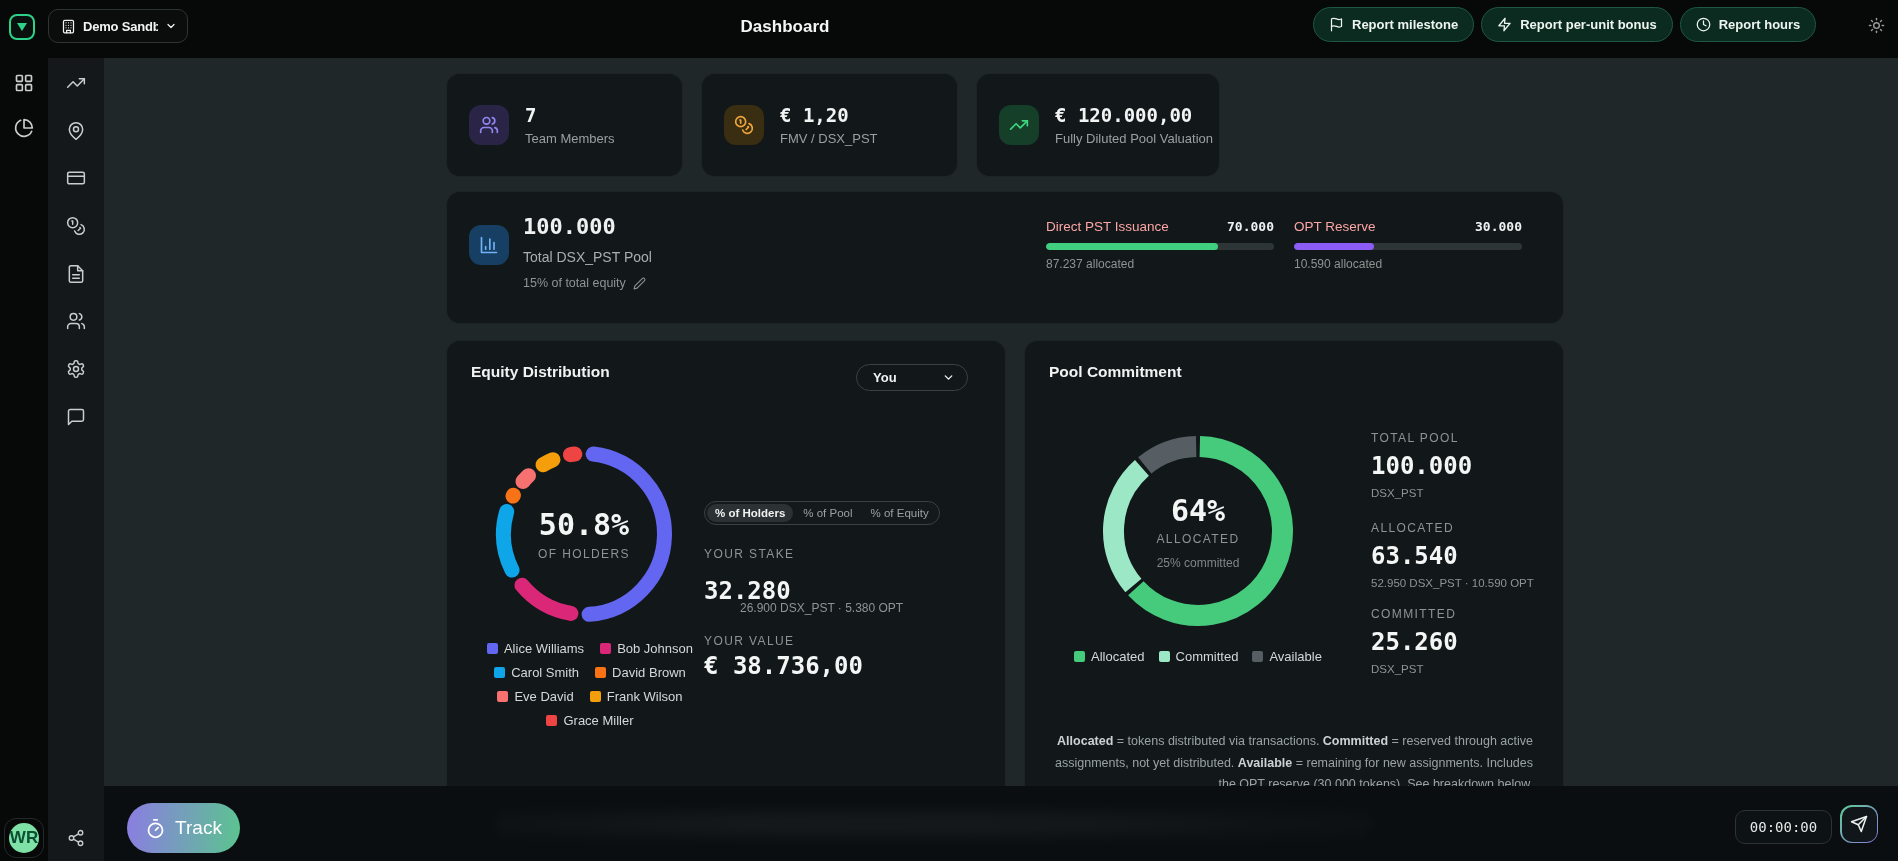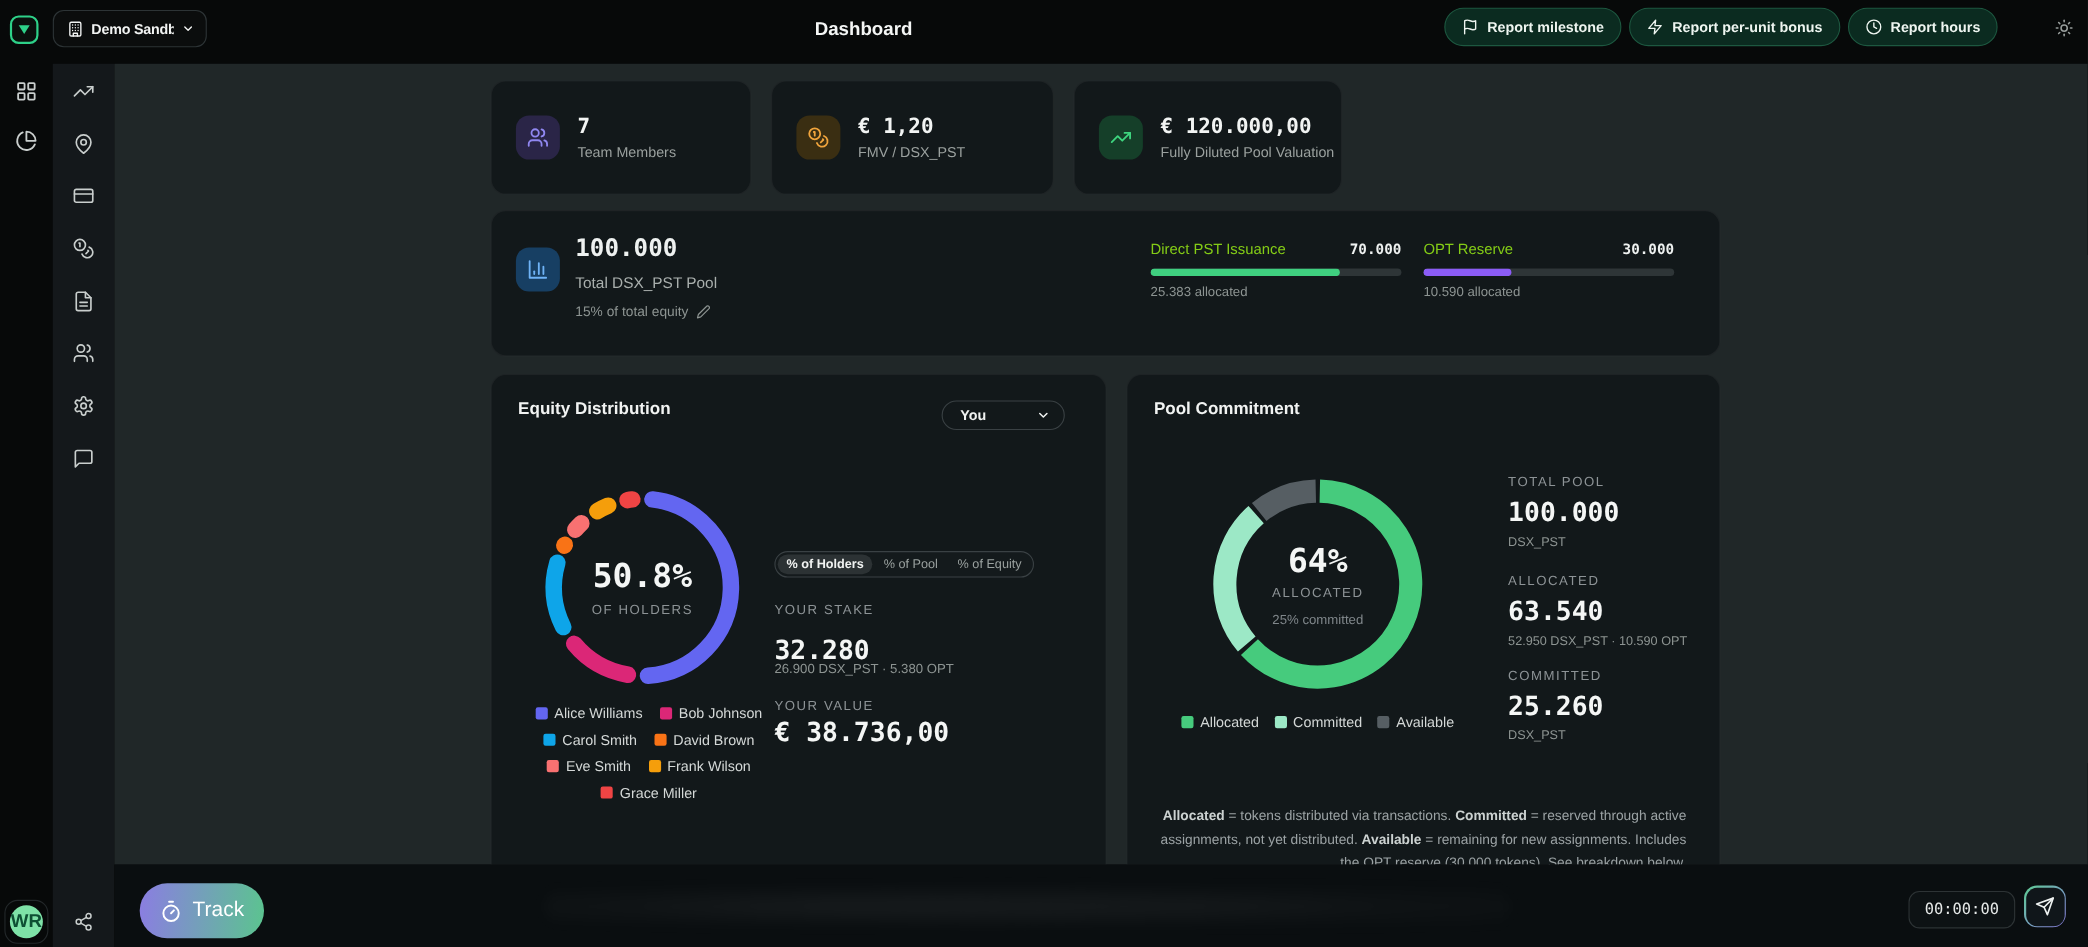--- a/index.html
+++ b/index.html
@@ -50,21 +50,21 @@
   
   #poolsum{left:342px;top:133px;width:1118px;height:133px;}
   .ps-ic{position:absolute;left:22px;top:33px;width:40px;height:40px;border-radius:12px;background:#173f63;color:#6fb3f6;
          display:flex;align-items:center;justify-content:center;}
   .ps-val{position:absolute;left:76px;top:22px;font-size:22px;font-weight:700;}
   .ps-label{position:absolute;left:76px;top:57px;font-size:14px;color:#a9afad;}
   .ps-sub{position:absolute;left:76px;top:84px;font-size:12.5px;color:#8d9492;display:flex;align-items:center;gap:7px;}
   #bars{position:absolute;left:599px;top:27px;display:flex;gap:20px;}
   .bar-group{width:228px;}
   .bar-head{display:flex;justify-content:space-between;align-items:baseline;}
-  .bar-label{font-size:13.5px;color:#84cc16;}
+  .bar-label{font-size:13.5px;color:#fca5a5;}
   .bar-val{font-size:13px;font-weight:700;color:#eef1f0;}
   .bar-track{margin-top:9px;height:7px;border-radius:4px;background:#2e3537;overflow:hidden;}
   .bar-fill{height:100%;border-radius:4px;}
   .bar-sub{margin-top:7px;font-size:12px;color:#8d9492;}
 
   
   #equityCard{left:342px;top:282px;width:560px;height:600px;}
   #poolCard{left:920px;top:282px;width:540px;height:600px;}
   .select{position:absolute;left:409px;top:23px;width:112px;height:27px;border:1px solid #3a4144;border-radius:14px;
           background:transparent;color:#f0f2f1;display:flex;align-items:center;justify-content:space-between;
@@ -78,21 +78,21 @@
           font-size:13px;color:#d4d8d7;}
   .leg-item{display:flex;align-items:center;gap:6px;}
   .sw{width:11px;height:11px;border-radius:2px;flex:none;}
 
   #eqTabs{position:absolute;left:257px;top:160px;display:inline-flex;border:1px solid #3a4144;
           border-radius:13px;padding:2px;gap:2px;background:rgba(255,255,255,0.01);}
   .tab{font-size:11.5px;color:#9aa19f;padding:3px 8px;border-radius:10px;background:transparent;border:none;white-space:nowrap;}
   .tab.active{background:#2c3234;color:#f0f2f1;font-weight:700;}
   .abs{position:absolute;}
   .val-lg{font-size:24px;font-weight:700;color:#f4f6f5;}
-  .sub-gray{font-size:12px;color:#8d9492;}
+  .sub-gray{font-size:12px;color:#8d9492;margin-left:36px;}
 
   .pc-block{position:absolute;left:346px;}
   .pc-val{font-size:24px;font-weight:700;color:#f4f6f5;margin-top:7px;}
   .pc-sub{font-size:11.5px;color:#8d9492;margin-top:7px;}
   #footnote{position:absolute;left:22px;top:390px;width:486px;font-size:12.5px;line-height:21.5px;color:#9ba2a4;}
   #footnote b{color:#ccd2d1;}
 
   
   .blob{position:absolute;left:390px;top:12px;width:880px;height:52px;border-radius:26px;
         background:radial-gradient(ellipse at 30% 50%,rgba(255,255,255,0.045),rgba(255,255,255,0) 60%),
@@ -176,21 +176,21 @@
     </div>
     <div id="bars">
       <div class="bar-group">
         <div class="bar-head">
           <span class="bar-label">Direct PST Issuance</span>
           <span class="bar-val mono">70.000</span>
         </div>
         <div class="bar-track">
             <div class="bar-fill" style="width: 75.6%; background: rgb(63, 207, 127);"></div>
           </div>
-        <div class="bar-sub">25.383 allocated</div>
+        <div class="bar-sub">87.237 allocated</div>
       </div>
       <div class="bar-group">
         <div class="bar-head">
           <span class="bar-label">OPT Reserve</span>
           <span class="bar-val mono">30.000</span>
         </div>
         <div class="bar-track">
             <div class="bar-fill" style="width: 35.3%; background: rgb(139, 92, 246);"></div>
           </div>
         <div class="bar-sub">10.590 allocated</div>
@@ -233,21 +233,21 @@
         <div class="leg-item">
           <span class="sw" style="background: rgb(14, 165, 233);"></span>
           <span>Carol Smith</span>
         </div>
         <div class="leg-item">
           <span class="sw" style="background: rgb(249, 115, 22);"></span>
           <span>David Brown</span>
         </div>
         <div class="leg-item">
           <span class="sw" style="background: rgb(248, 113, 113);"></span>
-          <span>Eve Smith</span>
+          <span>Eve David</span>
         </div>
         <div class="leg-item">
           <span class="sw" style="background: rgb(245, 158, 11);"></span>
           <span>Frank Wilson</span>
         </div>
         <div class="leg-item">
           <span class="sw" style="background: rgb(239, 68, 68);"></span>
           <span>Grace Miller</span>
         </div>
       </div>

